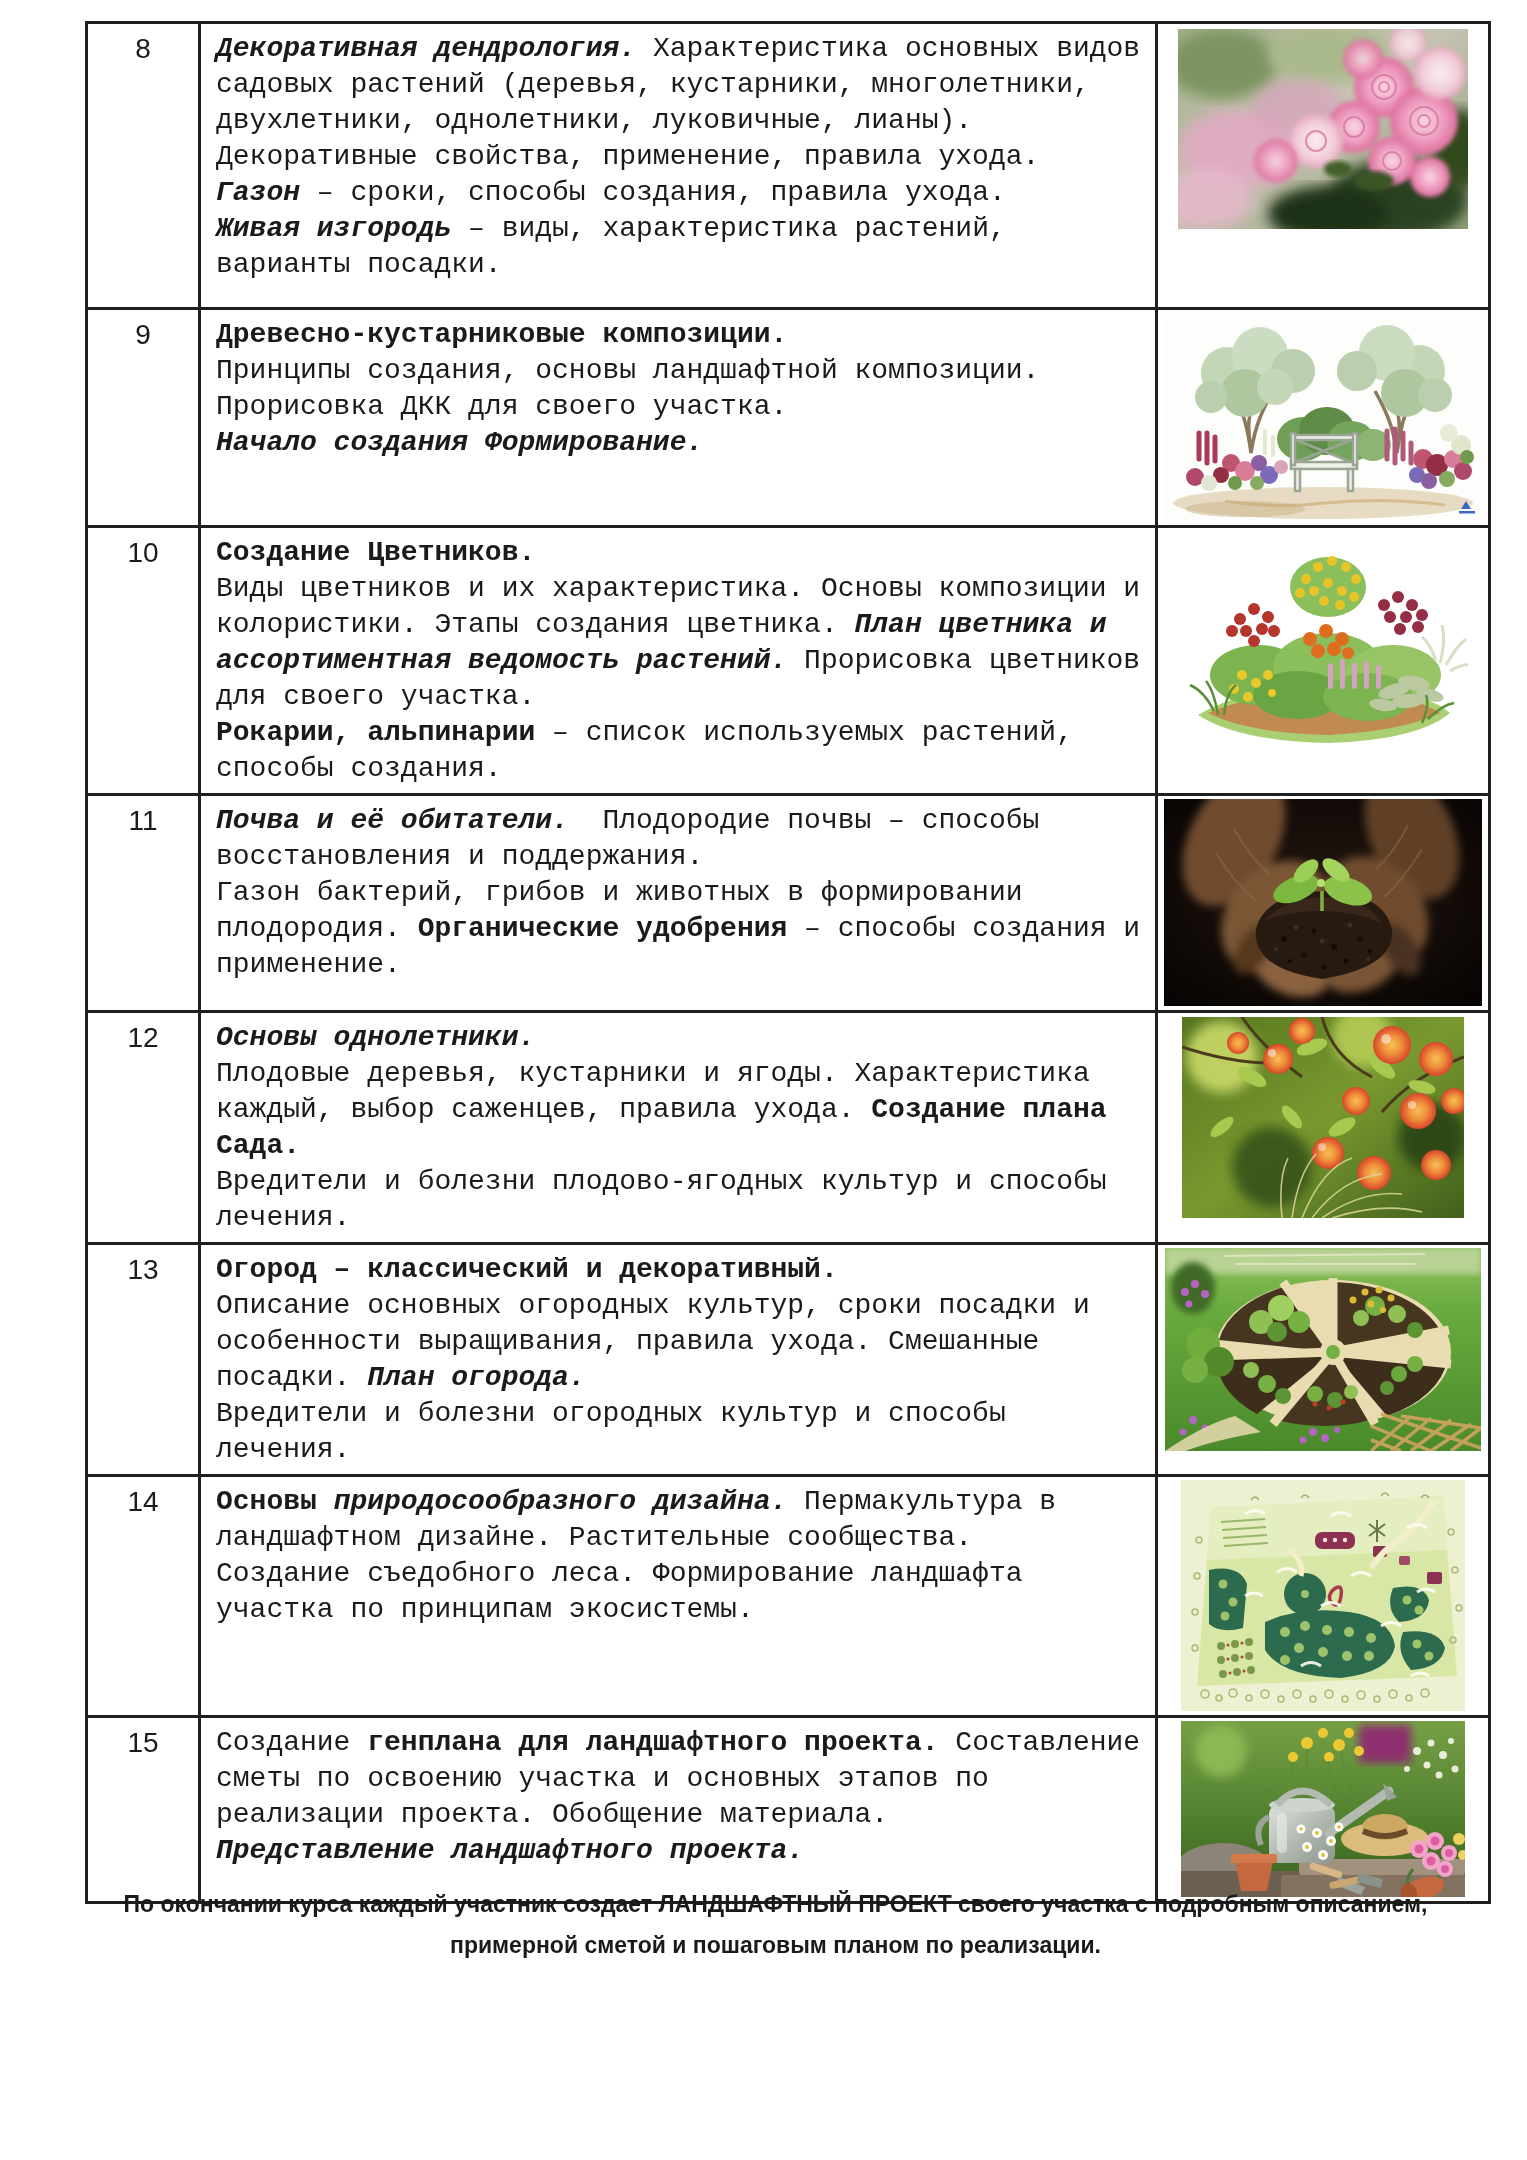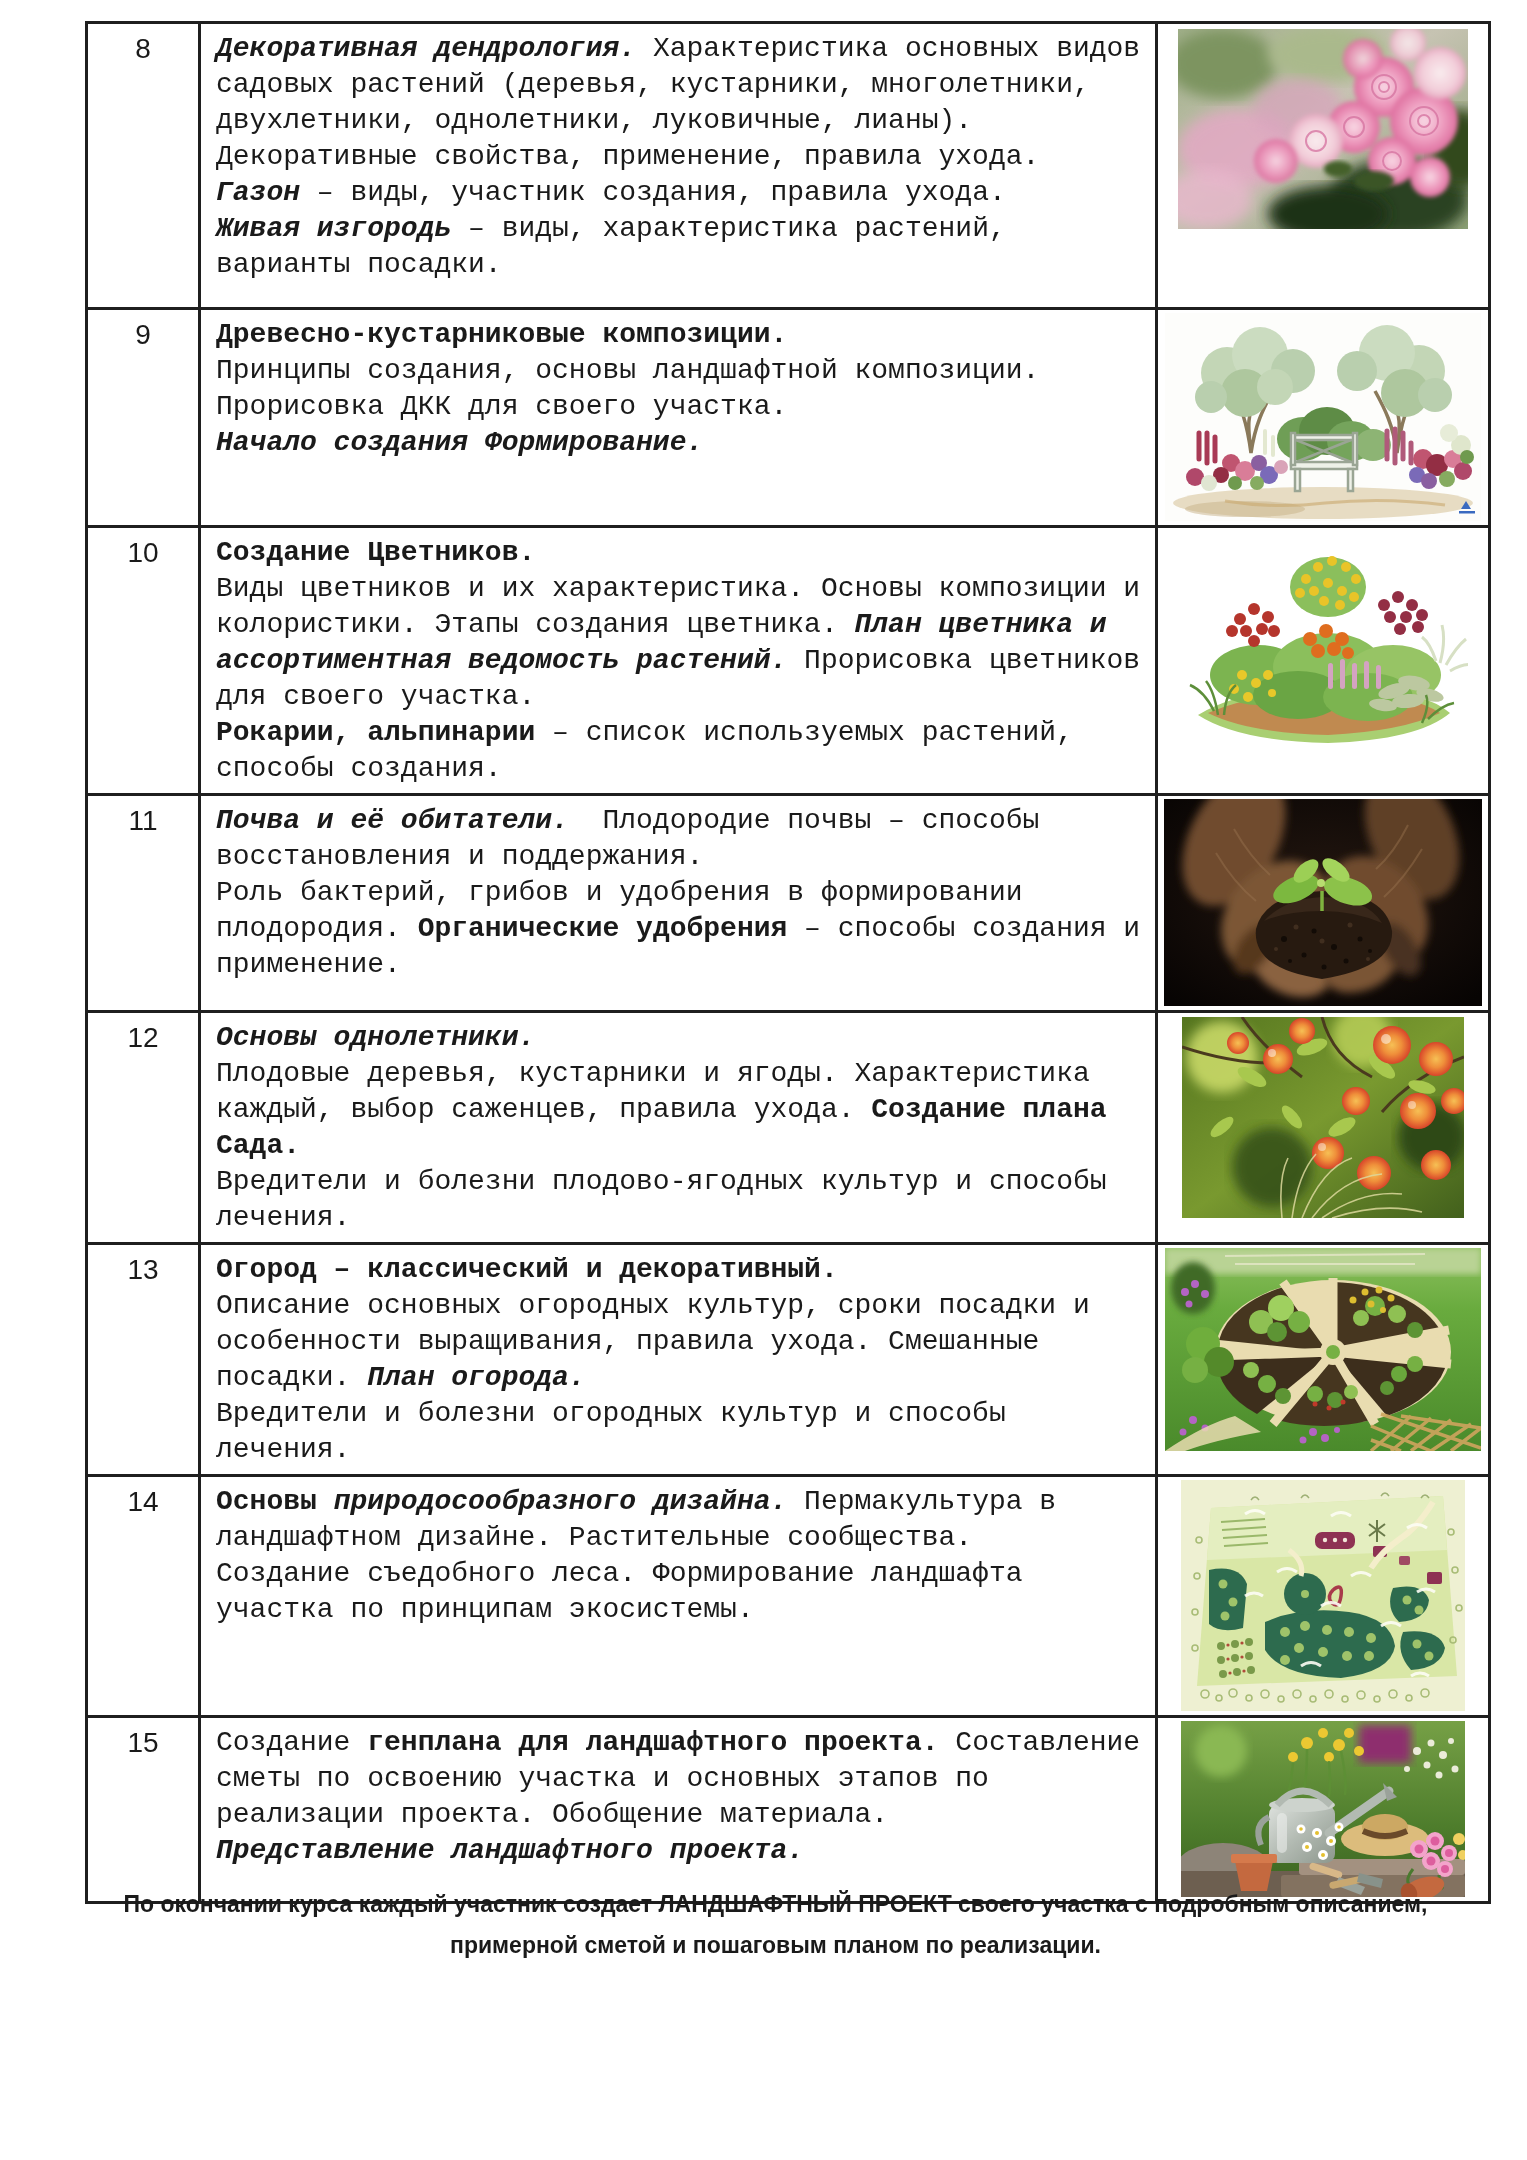--- a/index.html
+++ b/index.html
@@ -37,21 +37,21 @@
         <col style="width:940px">
         <col style="width:330px">
       </colgroup>
 
 <tbody>
         <tr style="height:286px">
   <td class="num">8</td>
   <td class="txt">
             <div class="para"><span class="b i">Декоративная дендрология.</span><span> Характеристика основных видов садовых растений (деревья, кустарники, многолетники, двухлетники, однолетники, луковичные, лианы).</span></div>
             <div class="para"><span>Декоративные свойства, применение, правила ухода.</span></div>
-            <div class="para"><span class="b i">Газон</span><span> – виды, участник создания, правила ухода.</span></div>
+            <div class="para"><span class="b i">Газон</span><span> – сроки, способы создания, правила ухода.</span></div>
             <div class="para"><span class="b i">Живая изгородь</span><span> – виды, характеристика растений, варианты посадки.</span></div>
           </td>
   <td class="imgc">
     <div class="img r8i">
       <svg viewBox="0 0 290 200" preserveAspectRatio="none">
         <defs>
           <linearGradient id="g8bg" x1="0" y1="0" x2="1" y2="1">
             <stop offset="0" stop-color="#9fae88"></stop>
                     <stop offset="0.45" stop-color="#c6c3b2"></stop>
                     <stop offset="1" stop-color="#8da077"></stop>
@@ -290,21 +290,21 @@
         </g>
       </svg>
     </div>
   </td>
 </tr>
 
 <tr style="height:213px">
   <td class="num">11</td>
   <td class="txt">
             <div class="para"><span class="b i">Почва и её обитатели.</span><span>&nbsp; Плодородие почвы – способы восстановления и поддержания.</span></div>
-            <div class="para"><span>Роль бактерий, грибов и удобрения в формировании плодородия. </span><span class="b">Органические удобрения</span><span> – способы создания и применение.</span></div>
+            <div class="para"><span>Газон бактерий, грибов и животных в формировании плодородия. </span><span class="b">Органические удобрения</span><span> – способы создания и применение.</span></div>
           </td>
   <td class="imgc">
     <div class="img r11i">
       <svg viewBox="0 0 318 207" preserveAspectRatio="none">
         <defs>
           <radialGradient id="g11v" cx="0.5" cy="0.45" r="0.7">
             <stop offset="0" stop-color="#241710"></stop>
                     <stop offset="1" stop-color="#070403"></stop>
           </radialGradient>
           <filter id="g11bl">

